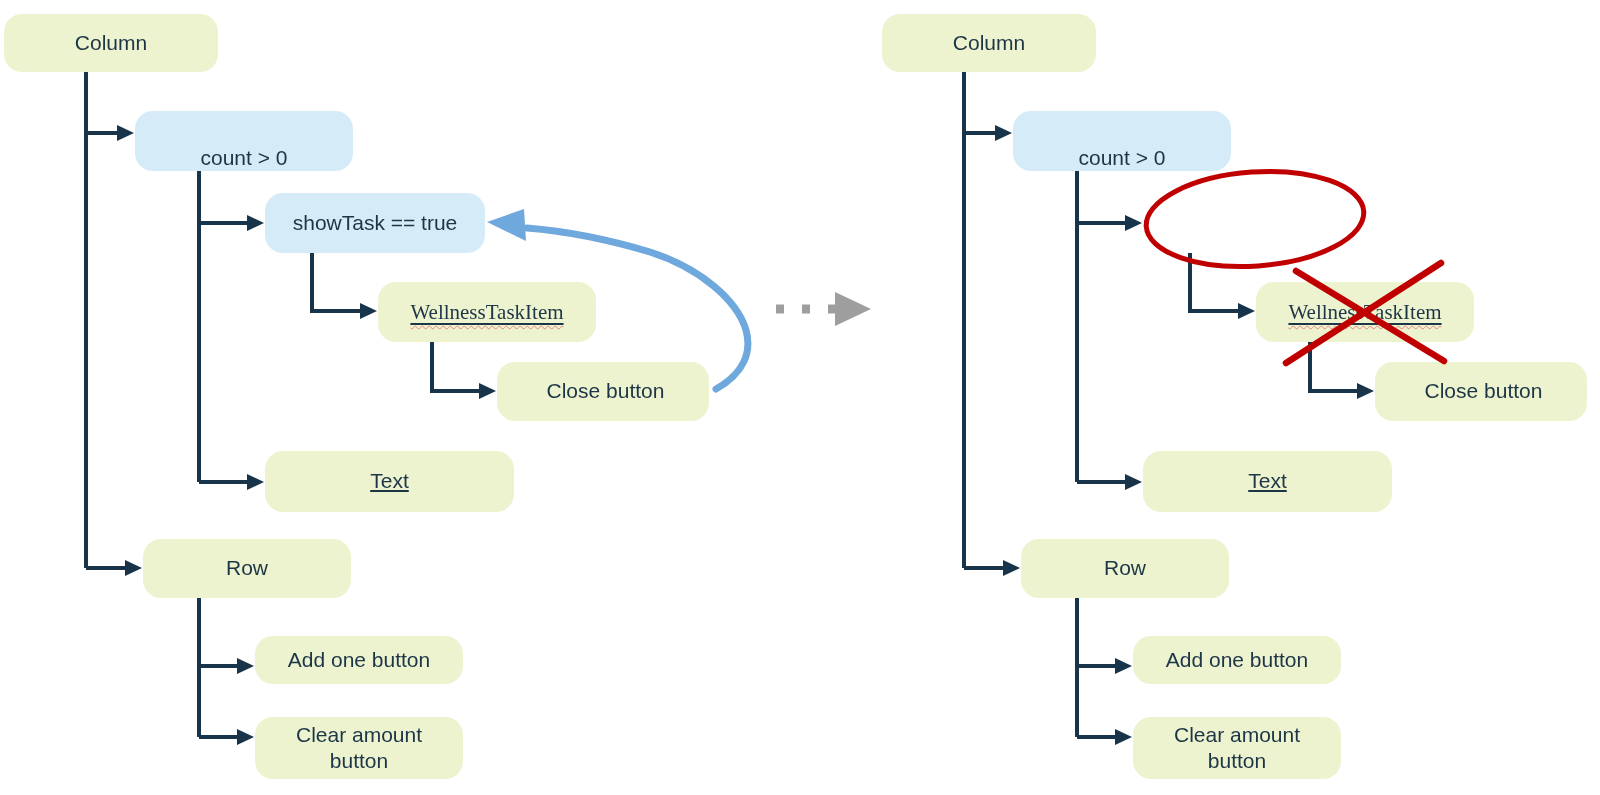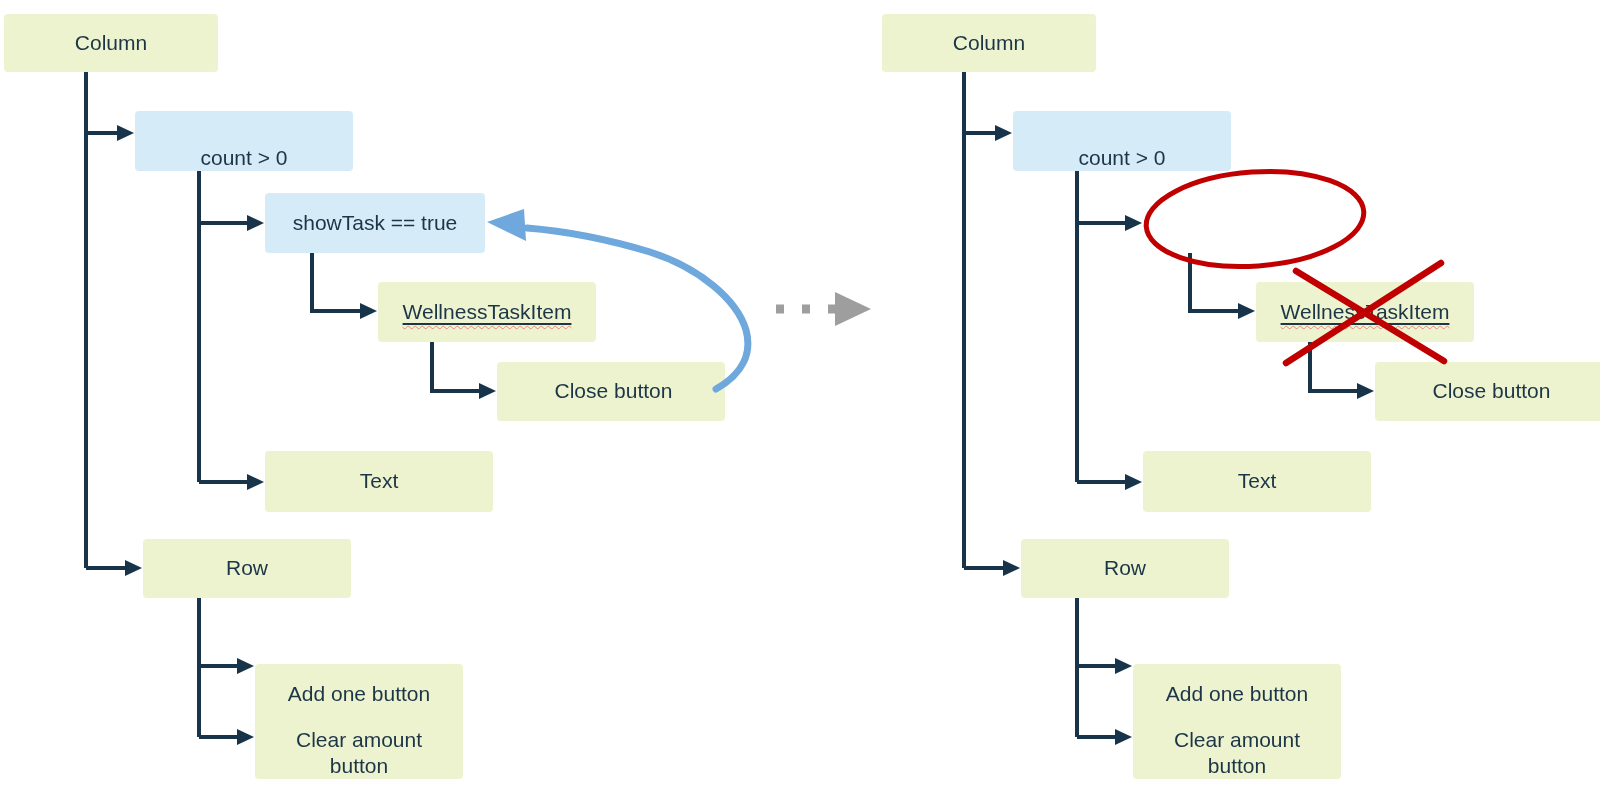--- a/index.html
+++ b/index.html
@@ -7,38 +7,38 @@
     position:relative;width:1600px;height:795px;background:#ffffff;overflow:hidden;
     font-family:"Liberation Sans","DejaVu Sans",sans-serif;
     color:var(--text-color,#1c3547);
     font-size:21px;
   }
   svg.layer{position:absolute;left:0;top:0;}
   .tree{position:absolute;top:0;left:0;width:760px;height:795px;}
   #right-tree{left:878px;}
   .node{
     position:absolute;display:flex;align-items:center;justify-content:center;
-    border-radius:4px;text-align:center;line-height:1.25;padding:0 14px;
+    border-radius:18px;text-align:center;line-height:1.25;padding:0 14px;
     box-sizing:border-box;white-space:nowrap;
   }
   .green{background:var(--widget-box-fill,#edf3cf);}
   .blue{background:var(--condition-box-fill,#d6ebf8);}
   .n-column  {left:4px;  top:14px; width:214px;height:58px;}
   .n-count   {left:135px;top:111px;width:218px;height:60px;align-items:flex-end;}
   .n-showtask{left:265px;top:193px;width:220px;height:60px;}
   .n-wellness{left:378px;top:282px;width:218px;height:60px;}
-  .n-close   {left:497px;top:362px;width:228px;height:59px;padding-left:19px;}
-  .n-text    {left:265px;top:451px;width:228px;height:61px;}
+  .n-close   {left:497px;top:362px;width:212px;height:59px;padding-left:19px;}
+  .n-text    {left:265px;top:451px;width:249px;height:61px;text-decoration:underline;}
   .n-row     {left:143px;top:539px;width:208px;height:59px;align-items:center;}
-  .n-addone  {left:255px;top:664px;width:208px;height:60px;}
-  .n-clear   {left:255px;top:717px;width:208px;height:62px;white-space:normal;align-items:flex-end;}
+  .n-addone  {left:255px;top:636px;width:208px;height:48px;}
+  .n-clear   {left:255px;top:717px;width:208px;height:62px;white-space:normal;}
   .u-wavy{
     text-decoration-line:underline;text-decoration-style:wavy;
     text-decoration-color:var(--squiggle,#e8867c);
-    text-decoration-thickness:1px;text-underline-offset:6px;
+    text-decoration-thickness:1px;text-underline-offset:6px;font-family:Liberation Serif, serif;
   }
   .u-solid{
     text-decoration-line:underline;text-decoration-style:solid;
     text-decoration-color:var(--text-color,#1c3547);
     text-decoration-thickness:1.5px;text-underline-offset:3.5px;
   }
   .conn{stroke:var(--connector,#17344a);stroke-width:4;fill:none;}
   .head{fill:var(--connector,#17344a);stroke:none;}
   .gray-line{stroke:var(--transition-arrow,#9e9e9e);stroke-width:9;stroke-dasharray:8 18;fill:none;}
   .gray-head{fill:var(--transition-arrow,#9e9e9e);stroke:none;}

